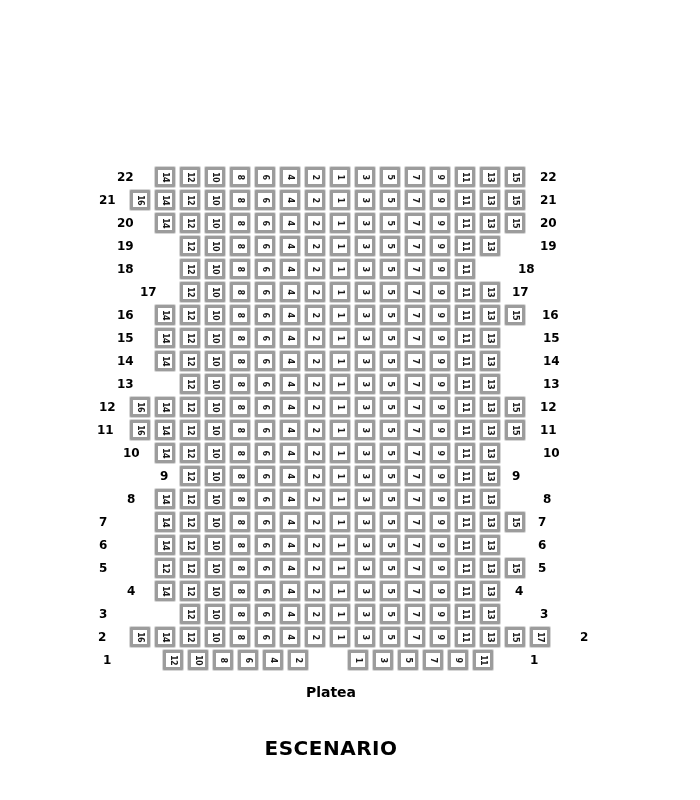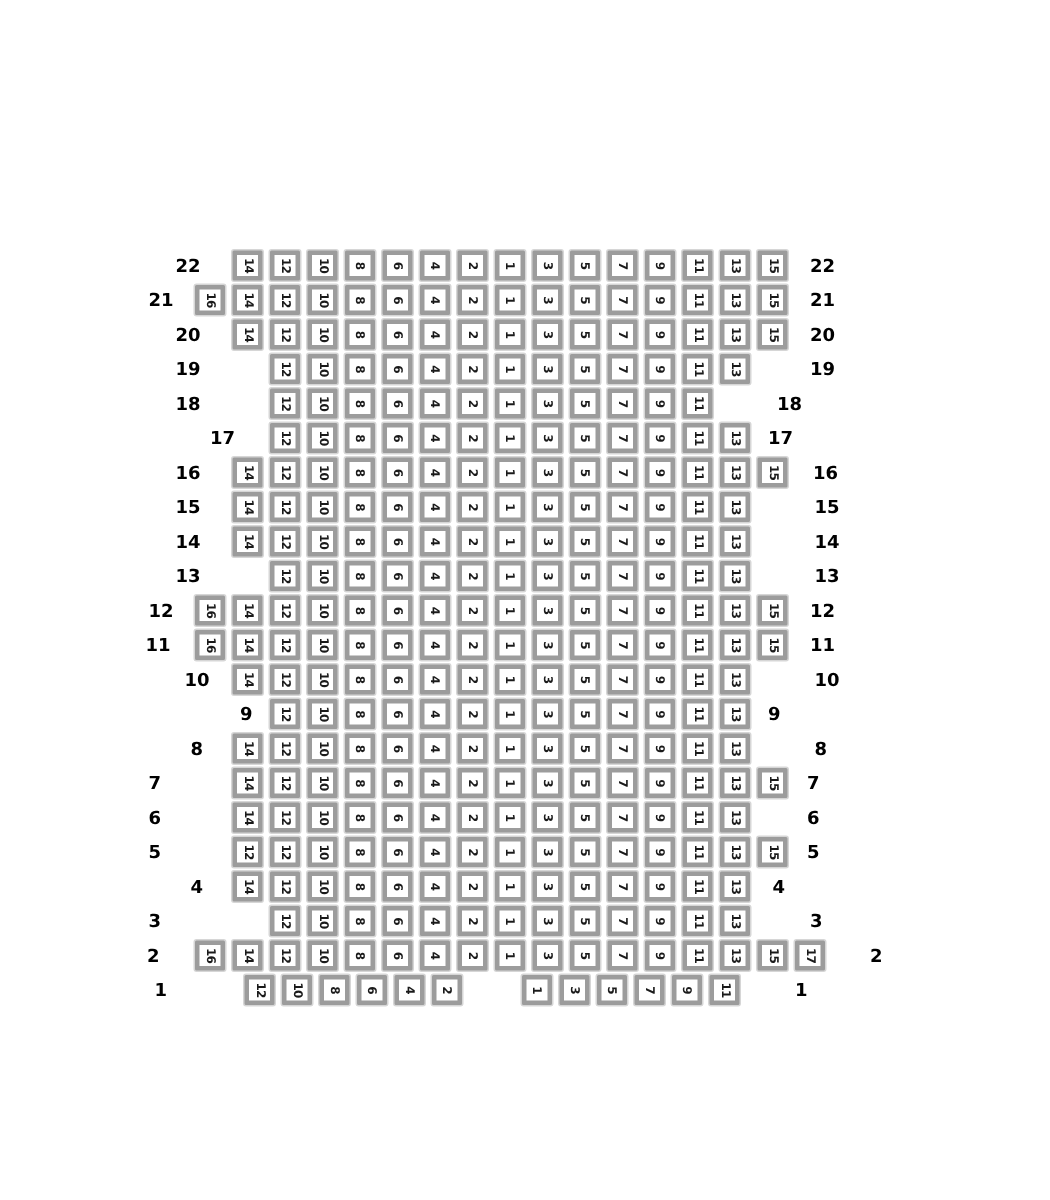--- a/index.html
+++ b/index.html
@@ -1021,13 +1021,15 @@
       <div class="seat" style="left: 423px; top: 650px; width: 20px; height: 20px;">
         <span class="num">7</span>
       </div>
       <div class="seat" style="left: 448px; top: 650px; width: 20px; height: 20px;">
         <span class="num">9</span>
       </div>
       <div class="seat" style="left: 473px; top: 650px; width: 20px; height: 20px;">
         <span class="num">11</span>
       </div>
     </div>
+  <div class="platea">Platea</div>
+  <div class="stage">ESCENARIO</div>
 </div>
 
 </body></html>

